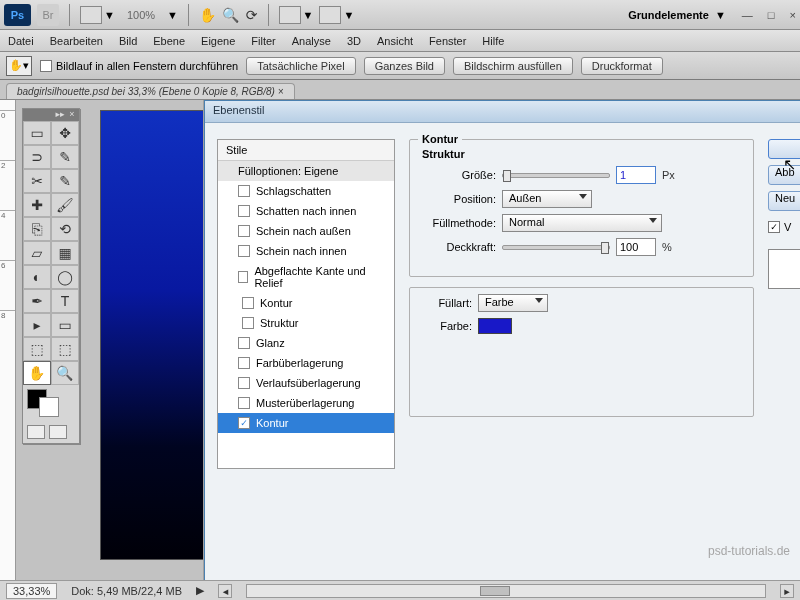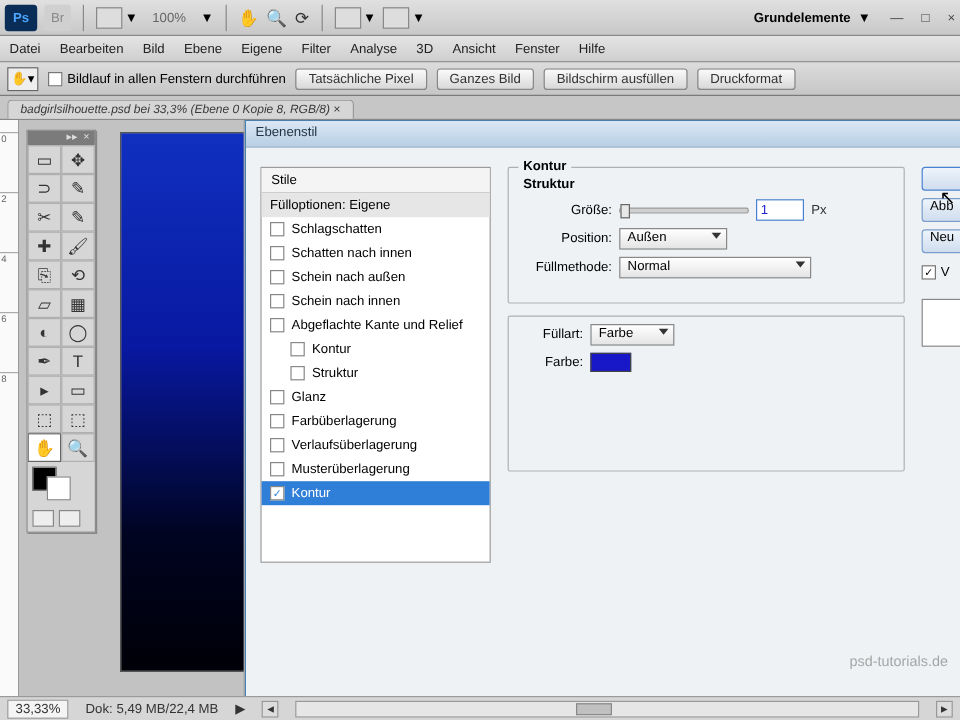--- a/index.html
+++ b/index.html
@@ -48,24 +48,24 @@
 .swatches{ padding:4px; display:flex; }
 .sw-fg{width:20px;height:20px;background:#000;border:1px solid #888;}
 .sw-bg{width:20px;height:20px;background:#fff;border:1px solid #888;margin-left:-8px;margin-top:8px;}
 .qm{ padding:4px; display:flex; gap:4px;}
 .qm div{width:18px;height:14px;border:1px solid #888;background:#eee;}
 
 
 .dialog { position:absolute; left:204px; top:0px; right:0; bottom:0; background:#eef2f5; border:1px solid #4a80b0; border-right:none; border-bottom:none; box-shadow:-1px 0 0 #a0a0a0;}
 .dlg-title { height:22px; background:linear-gradient(#dbe7f3,#b8cfe5); border-bottom:1px solid #8faac5; color:#234; padding:3px 8px; font-weight:normal;}
 .dlg-body { display:flex; padding:16px 12px; gap:14px; height:calc(100% - 22px);}
-.styles-col { width:192px; }
+.styles-col { width:178px; }
 .styles-list { border:1px solid #9a9a9a; background:#fff; height:330px; display:flex; flex-direction:column;}
 .styles-list .hdr-row{ padding:4px 8px; border-bottom:1px solid #ccc; background:#f4f4f4;}
-.styles-list .row { padding:4px 7px; display:flex; align-items:center; gap:6px; }
+.styles-list .row { padding:4px 20px; display:flex; align-items:center; gap:6px; }
 .styles-list .row.sub { padding-left:24px;}
 .styles-list .row .cb { width:12px;height:12px;border:1px solid #888;background:#fff;display:flex;align-items:center;justify-content:center;}
 .styles-list .row.sel { background:#2f7fd8; color:#fff;}
 .styles-list .row.sel .cb{background:#fff;}
 .styles-list .row.sel .cb::after{content:"✓";font-size:9px;color:#2f7fd8;}
 .styles-list .row.fill{ background:#e6e6e6;}
 
 .settings-col { flex:1; }
 .group { border:1px solid #b0b0b0; border-radius:2px; padding:10px 12px 14px; margin-bottom:10px; position:relative;}
 .group > .legend { position:absolute; top:-7px; left:8px; background:#eef2f5; padding:0 4px; font-weight:bold;}
@@ -275,20 +275,28 @@
             <span class="unit">Px</span>
           </div>
           <div class="form-row">
             <label>Position:</label>
             <div class="select" style="width:90px"><span>Außen</span><div class="dd"></div></div>
           </div>
           <div class="form-row">
             <label>Füllmethode:</label>
             <div class="select" style="width:160px"><span>Normal</span><div class="dd"></div></div>
           </div>
+          <div class="form-row">
+            <label>Deckkraft:</label>
+            <div class="slider">
+                <div class="thumb" style="left:98px"></div>
+              </div>
+            <input class="numbox" style="border-color: rgb(136, 136, 136); color: rgb(0, 0, 0);" value="100">
+            <span class="unit">%</span>
+          </div>
         </div>
 
         <div class="group" style="height:130px">
           <div class="form-row" style="margin-top:-4px">
             <label style="width:50px">Füllart:</label>
             <div class="select" style="width:70px"><span>Farbe</span><div class="dd"></div></div>
           </div>
           <div class="form-row">
             <label style="width:50px">Farbe:</label>
             <div class="colorsw"></div>

